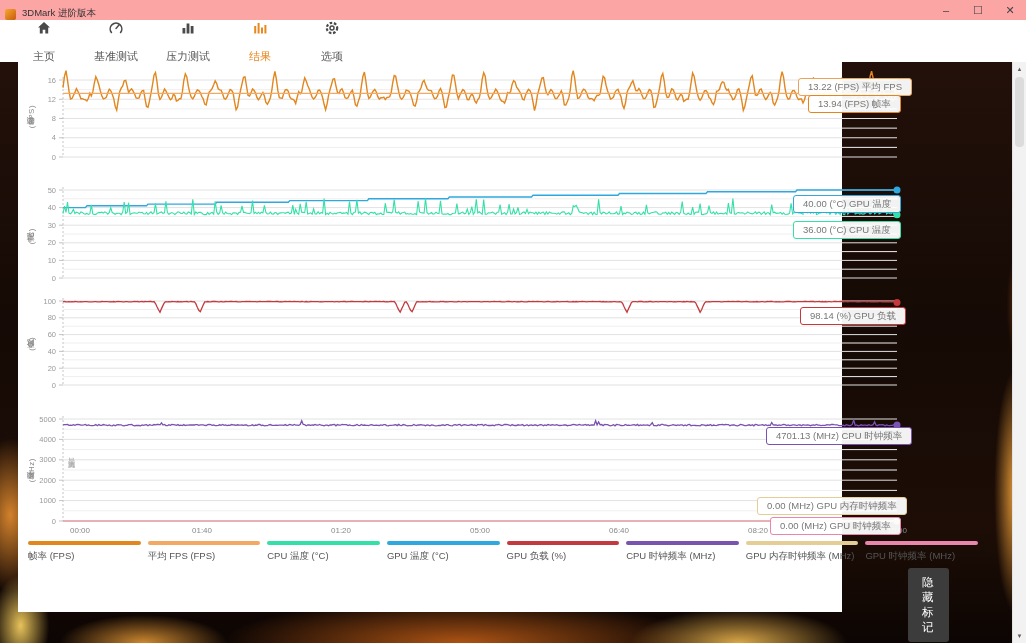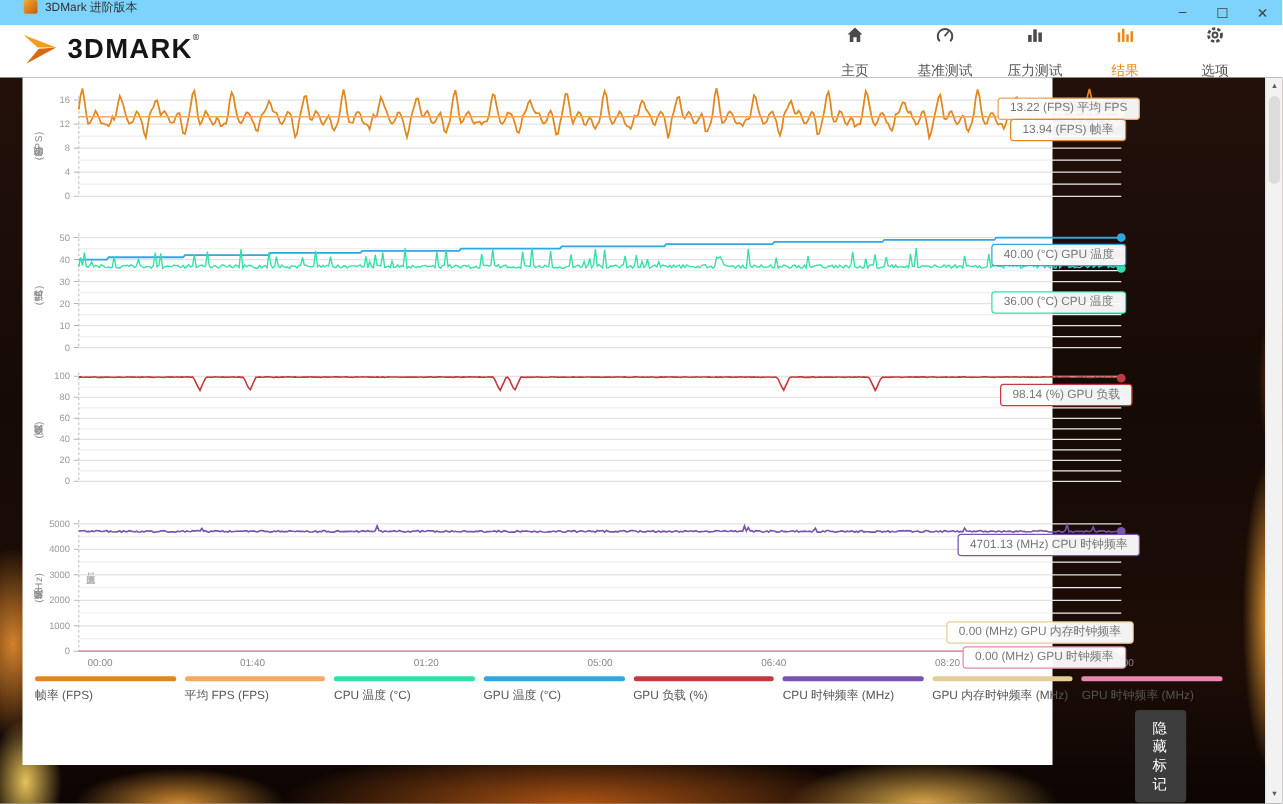--- a/index.html
+++ b/index.html
@@ -1,20 +1,20 @@
 <!DOCTYPE html>
 <html><head>
 <meta charset="utf-8">
 <style>
   * { box-sizing: border-box; margin: 0; padding: 0; }
   html,body { width:1026px; height:643px; font-family:"Liberation Sans",sans-serif; overflow:hidden; background:#fff; }
   .window { position:relative; width:1026px; height:643px; background:#fff; }
 
   
-  .titlebar { position:relative; height:20px; display:flex; align-items:flex-start; padding-left:19px; background:#7dd3fc; }
+  .titlebar { position:relative; height:20px; display:flex; align-items:flex-end; padding-left:5px; background:#fca5a5; }
   .appicon { width:11px; height:11px; border-radius:2px; background:linear-gradient(135deg,#f7a92c,#c65a10); margin-right:6px; }
   .apptitle { font-size:9.5px; color:#333; }
   .wcontrols { position:absolute; right:0; top:0; height:20px; display:flex; }
   .wbtn { width:32px; height:20px; display:flex; align-items:center; justify-content:center; font-size:11px; color:#444; cursor:default; }
 
   
   .header { height:42px; display:flex; align-items:center; justify-content:space-between; padding:0 14px 0 18px; background:#fff; }
   .logo { display:flex; align-items:flex-start; }
   .logotext { font-size:22px; font-weight:bold; letter-spacing:1px; color:#151515; line-height:26px; margin-left:4px; }
   .reg { font-size:7px; color:#151515; margin-top:1px; }
@@ -72,30 +72,20 @@
     <span class="appicon"></span>
     <span class="apptitle">3DMark 进阶版本</span>
     <div class="wcontrols">
       <div class="wbtn">–</div>
       <div class="wbtn">☐</div>
       <div class="wbtn">✕</div>
     </div>
   </div>
 
   <div class="header">
-    <div class="logo">
-      <span>
-        <svg width="32" height="26" viewBox="0 0 32 26">
-          <path d="M1 2 L27 12 L12 12 Z" fill="#f29c1f"></path>
-          <path d="M3 25 L27 12 L13 13 Z" fill="#d96a12"></path>
-        </svg>
-      </span>
-      <span class="logotext">3DMARK</span>
-      <span class="reg">®</span>
-    </div>
     <nav class="nav">
       <div class="navitem">
         <span class="nicon">
           <svg width="16" height="16" viewBox="0 0 16 16">
               <path d="M8 2 L14 7.5 H12.2 V13.5 H9.3 V9.8 H6.7 V13.5 H3.8 V7.5 H2 Z" fill="currentColor"></path>
             </svg>
         </span>
         <span class="nlabel">主页</span>
       </div>
       <div class="navitem">
@@ -141,21 +131,21 @@
   </div>
 
   <div class="content">
     <div class="fire"></div>
 
     <div class="panel" id="panel">
 
       <div class="callout" style="left: 780px; top: 16px; border-color: rgb(232, 163, 92);">13.22 (FPS) 平均 FPS</div>
       <div class="callout" style="left: 790px; top: 33px; border-color: rgb(226, 134, 30);">13.94 (FPS) 帧率</div>
       <div class="callout" style="left: 775px; top: 133px; border-color: rgb(47, 168, 223);">40.00 (°C) GPU 温度</div>
-      <div class="callout" style="left: 775px; top: 159px; border-color: rgb(53, 224, 168); margin-top: 12px;">36.00 (°C) CPU 温度</div>
+      <div class="callout" style="left: 775px; top: 159px; border-color: rgb(53, 224, 168);">36.00 (°C) CPU 温度</div>
       <div class="callout" style="left: 782px; top: 245px; border-color: rgb(196, 57, 61);">98.14 (%) GPU 负载</div>
       <div class="callout" style="left: 748px; top: 365px; border-color: rgb(122, 82, 176);">4701.13 (MHz) CPU 时钟频率</div>
       <div class="callout" style="left: 739px; top: 435px; border-color: rgb(229, 206, 150);">0.00 (MHz) GPU 内存时钟频率</div>
       <div class="callout" style="left: 752px; top: 455px; border-color: rgb(232, 134, 174);">0.00 (MHz) GPU 时钟频率</div>
 
       <div class="annotation">压力测试 1</div>
 
       <button class="hidebtn">隐藏 标记</button>
     <svg width="987" height="100" style="position: absolute; left: 0px; top: 4px; overflow: visible;">
           <line x1="45" x2="879" y1="81.375" y2="81.375" stroke="#efefef" stroke-width="1"></line>

